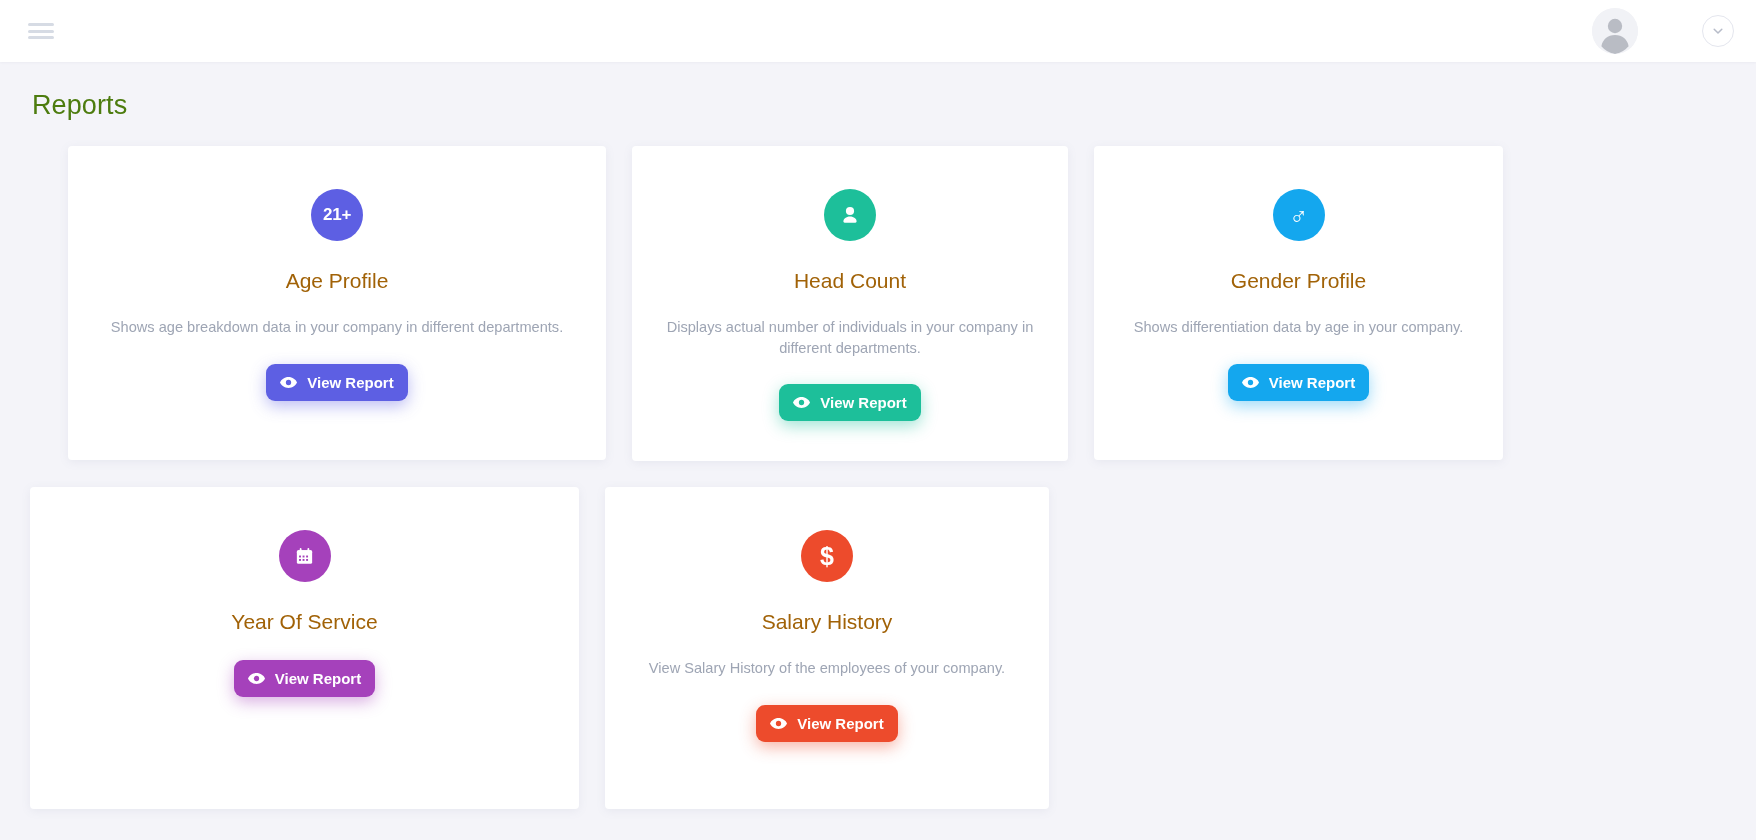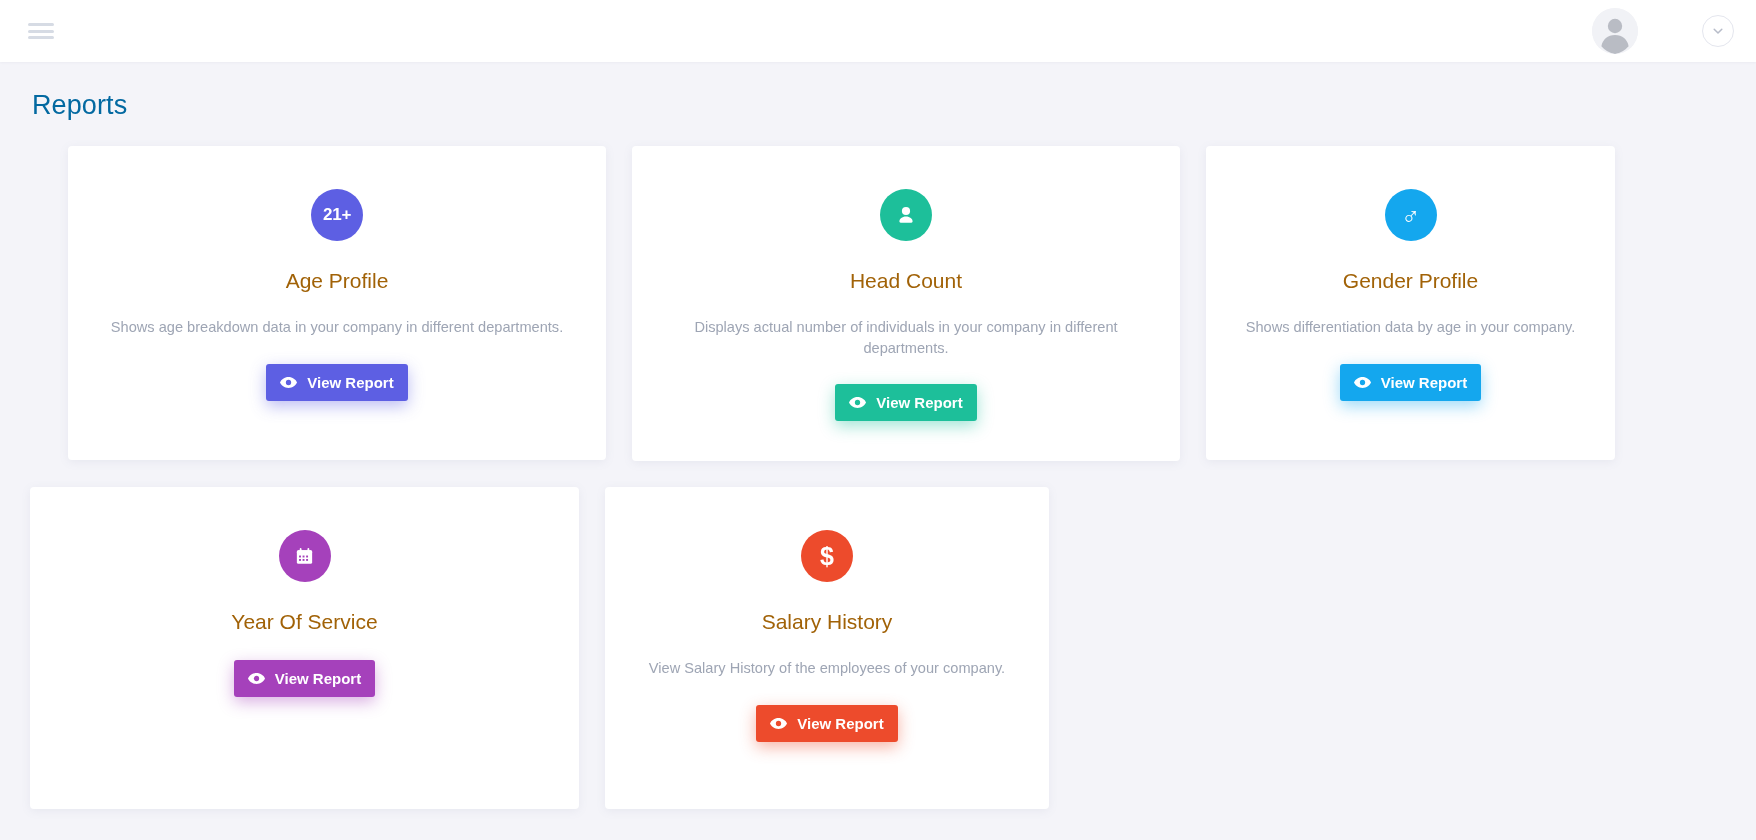--- a/index.html
+++ b/index.html
@@ -80,21 +80,21 @@
   
   .page {
     padding: 28px 30px 0 30px;
     height: 778px;
     overflow: hidden;
   }
 
   .page-title {
     font-size: 27px;
     font-weight: 400;
-    color: #0369a1;
+    color: #4d7c0f;
     letter-spacing: 0.1px;
     margin: 0 0 25px 2px;
   }
 
   .grid {
     display: flex;
     flex-wrap: wrap;
     gap: 26px 26px;
     align-items: flex-start;
   }
@@ -104,21 +104,21 @@
     border-radius: 4px;
     box-shadow: 0 2px 10px rgba(120, 130, 160, 0.10);
     padding: 28px 26px 34px 26px;
     text-align: center;
     display: flex;
     flex-direction: column;
     align-items: center;
   }
 
   .card.w-a { width: 538px; min-height: 314px; margin-left: 38px; }
-  .card.w-b { width: 548px; min-height: 314px; }
+  .card.w-b { width: 436px; min-height: 314px; }
   .card.w-c { width: 409px; min-height: 314px; }
   .card.w-d { width: 549px; min-height: 322px; }
   .card.w-e { width: 444px; min-height: 322px; }
 
   .circle {
     width: 52px;
     height: 52px;
     border-radius: 50%;
     display: flex;
     align-items: center;
@@ -150,21 +150,21 @@
     font-size: 14.6px;
     line-height: 1.42;
     color: #9ea5b4;
     margin-top: 24px;
     max-width: 100%;
   }
 
   .btn {
     margin-top: 26px;
     border: none;
-    border-radius: 3px;
+    border-radius: 9px;
     color: #ffffff;
     font-family: "Liberation Sans", sans-serif;
     font-size: 15px;
     font-weight: 600;
     padding: 11px 14px;
     display: inline-flex;
     align-items: center;
     gap: 10px;
     cursor: pointer;
     line-height: 1;

